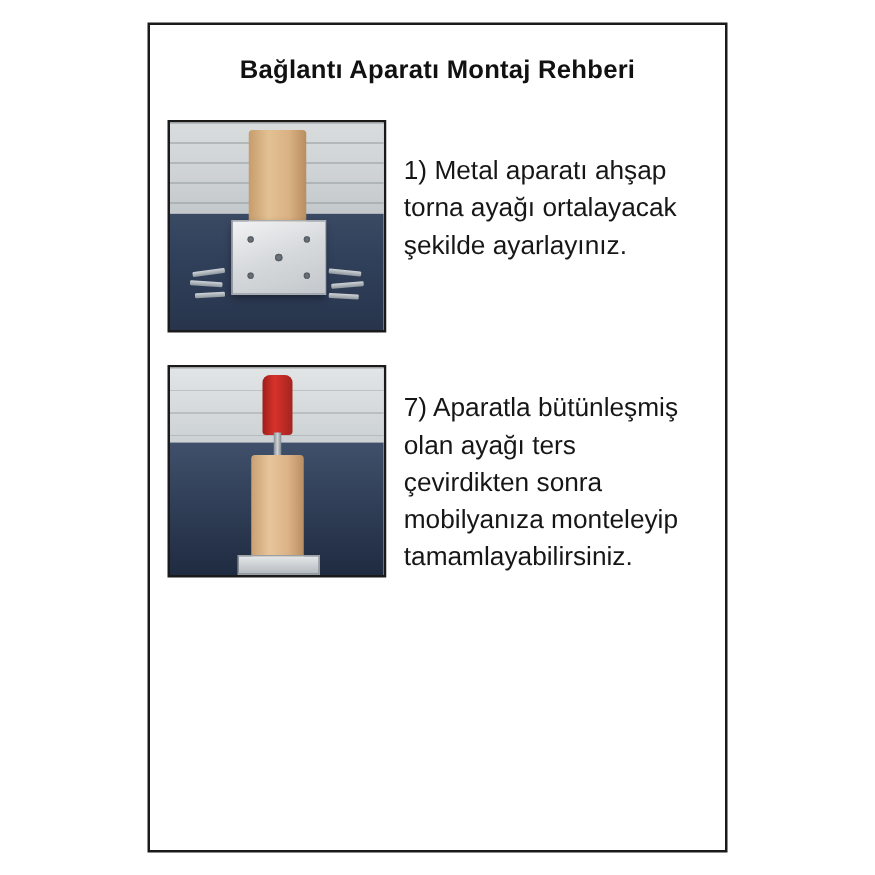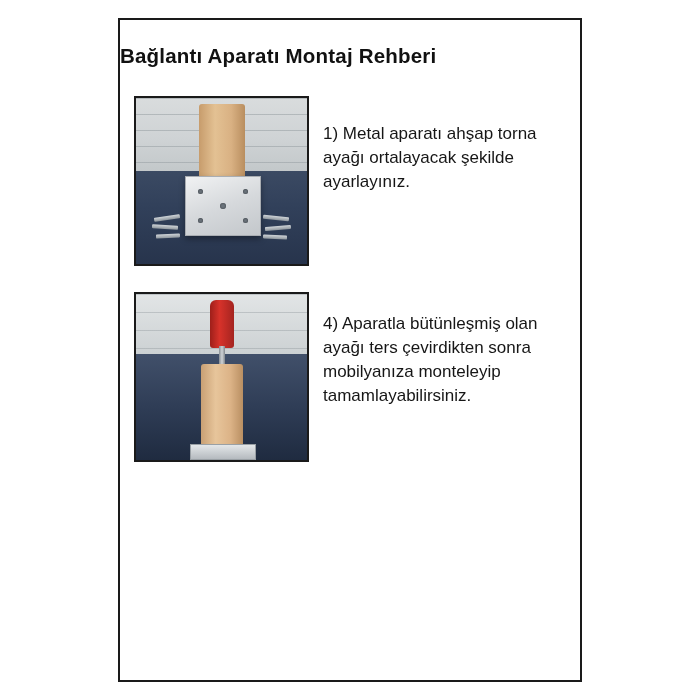--- a/index.html
+++ b/index.html
@@ -25,20 +25,21 @@
     left: 118px;
     top: 18px;
     width: 464px;
     height: 664px;
     background: #ffffff;
     border: 2px solid #1a1a1a;
     box-sizing: border-box;
     padding: 0;
   }
   .title {
+    text-align: center;
     font-size: 20.5px;
     font-weight: bold;
     color: #111111;
     letter-spacing: 0.2px;
     margin-top: 24px;
     margin-bottom: 0;
   }
 
   .steps {
     position: absolute;
@@ -62,21 +63,21 @@
     width: 175px;
     height: 170px;
     border: 2px solid #1a1a1a;
     box-sizing: border-box;
     overflow: hidden;
     position: relative;
     flex: 0 0 auto;
   }
   .text {
     flex: 1 1 auto;
-    font-size: 17px;
+    font-size: 21px;
     line-height: 1.42;
     color: #161616;
     padding: 4px 6px 0 14px;
     box-sizing: border-box;
   }
   .step.reverse .text {
     padding: 4px 14px 0 6px;
   }
   .step1 .text { padding-top: 26px; }
   .step2 .text { padding-top: 12px; }
@@ -237,18 +238,18 @@
       <div class="step step3">
         <div class="photo">
           <div class="ph3-bgtop"></div>
           <div class="ph3-lines"></div>
           <div class="ph3-table"></div>
           <div class="ph3-handle"></div>
           <div class="ph3-shaft"></div>
           <div class="ph3-leg"></div>
           <div class="ph3-plate"></div>
         </div>
-        <div class="text">4) Aparatla bütünleşmiş olan ayağı ters çevirdikten sonra mobilyanıza monteleyip tamamlayabilirsiniz.</div>
+        <div class="text">7) Aparatla bütünleşmiş olan ayağı ters çevirdikten sonra mobilyanıza monteleyip tamamlayabilirsiniz.</div>
       </div>
 
     </div>
   </div>
 </div>
 
 </body></html>

